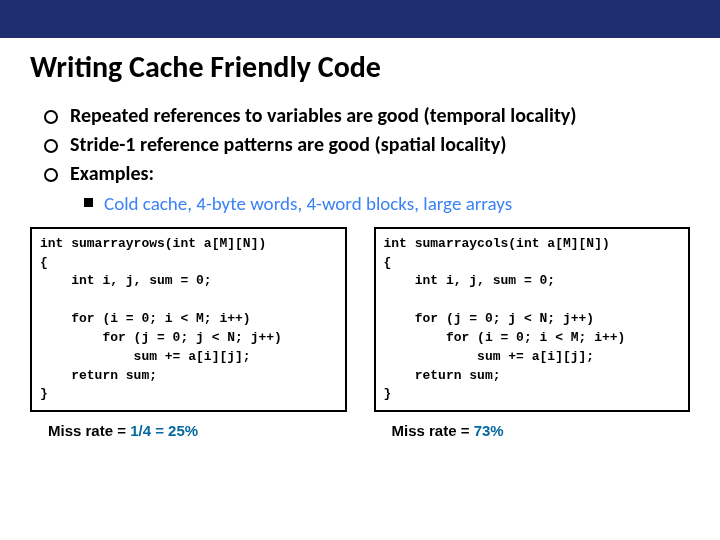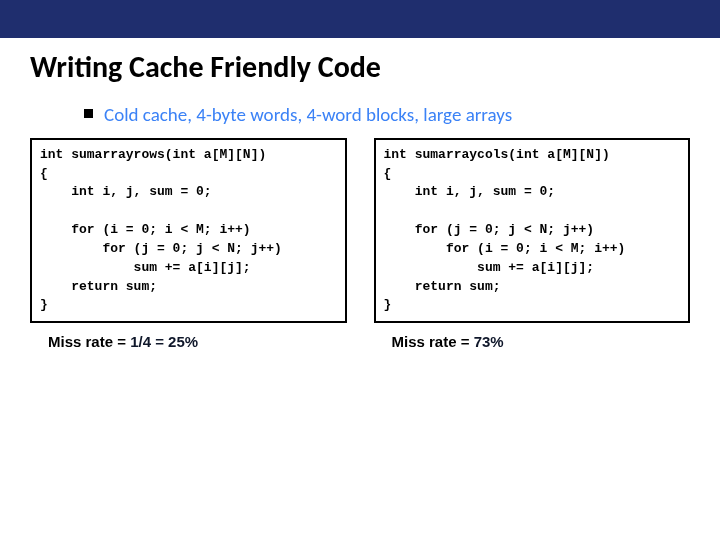--- a/index.html
+++ b/index.html
@@ -11,28 +11,33 @@
   .bullets { list-style: none; padding-left: 14px; margin-bottom: 6px; }
   .bullets > li { position: relative; padding-left: 26px; font-size: 20px; font-weight: 700; color: #000; line-height: 1.25; margin-bottom: 4px; }
   .bullets > li::before { content: ""; position: absolute; left: 0; top: 7px; width: 10px; height: 10px; border: 2px solid #000; border-radius: 50%; }
   .sub { list-style: none; padding-left: 54px; margin-bottom: 10px; }
   .sub > li { position: relative; padding-left: 20px; font-size: 19px; color: #3b82f6; line-height: 1.3; }
   .sub > li::before { content: ""; position: absolute; left: 0; top: 6px; width: 9px; height: 9px; background: #000; }
   .codewrap { display: flex; gap: 27px; margin-top: 6px; }
   .col { flex: 1; }
   .codebox { border: 2px solid #000; padding: 6px 8px; font-family: "Courier New", monospace; font-size: 13px; font-weight: 700; line-height: 1.45; white-space: pre; background: #fff; }
   .miss { font-family: Arial, sans-serif; font-size: 15px; font-weight: 700; margin-top: 10px; padding-left: 18px; }
-  .miss .val { color: #0f172a; }
+  .miss .val { color: #0369a1; }
 </style>
 </head>
 <body>
 <div class="slide">
   <div class="topbar"></div>
   <div class="content">
     <h1 class="title">Writing Cache Friendly Code</h1>
+    <ul class="bullets">
+      <li>Repeated references to variables are good (temporal locality)</li>
+      <li>Stride-1 reference patterns are good (spatial locality)</li>
+      <li>Examples:</li>
+    </ul>
     <ul class="sub">
       <li>Cold cache, 4-byte words, 4-word blocks, large arrays</li>
     </ul>
     <div class="codewrap">
       <div class="col">
         <pre class="codebox">int sumarrayrows(int a[M][N])
 {
     int i, j, sum = 0;
 
     for (i = 0; i &lt; M; i++)

